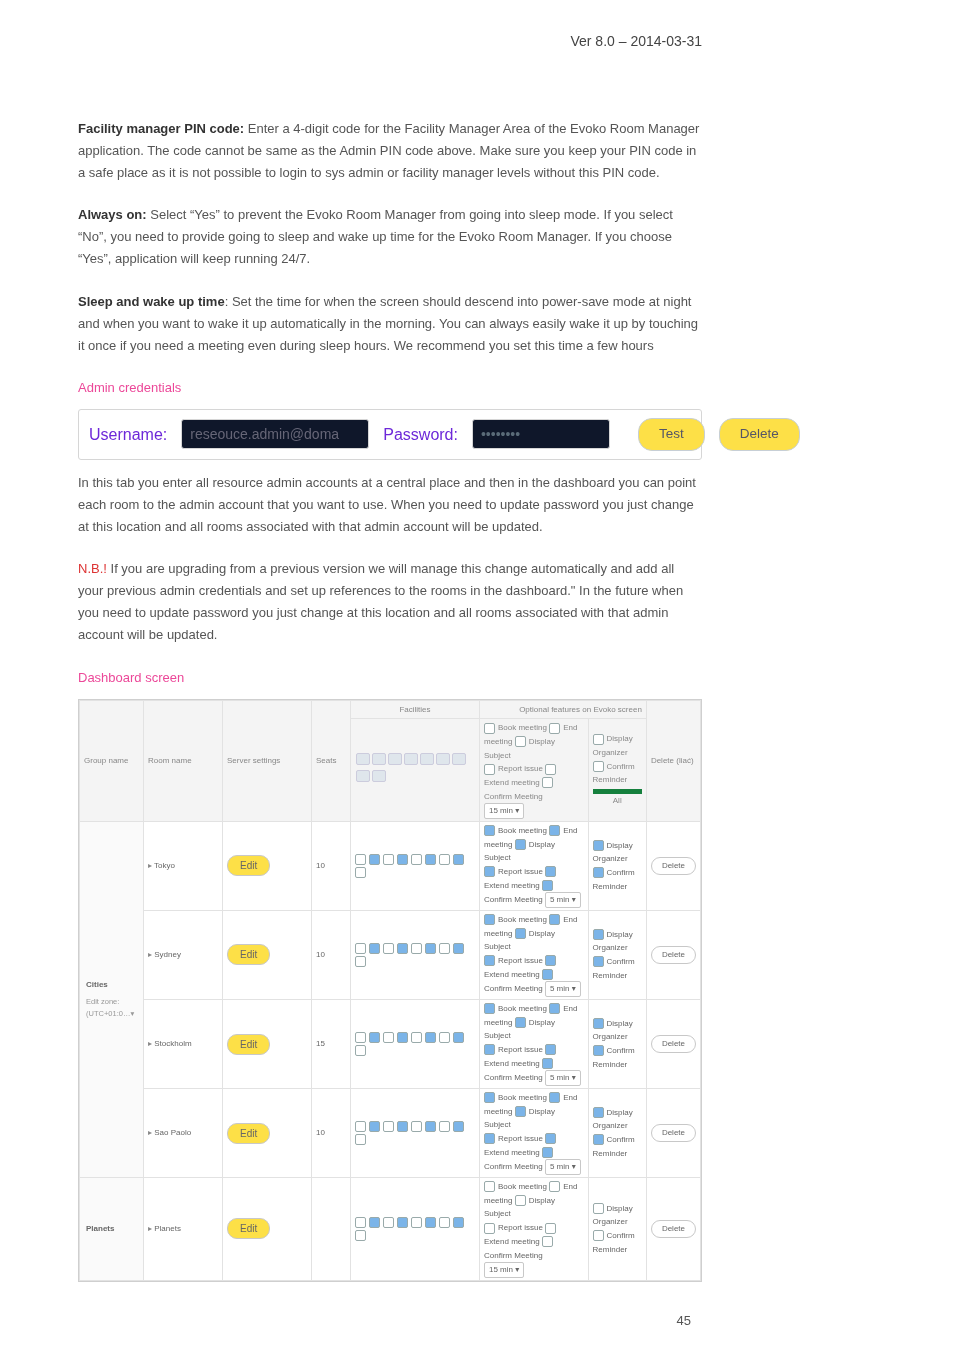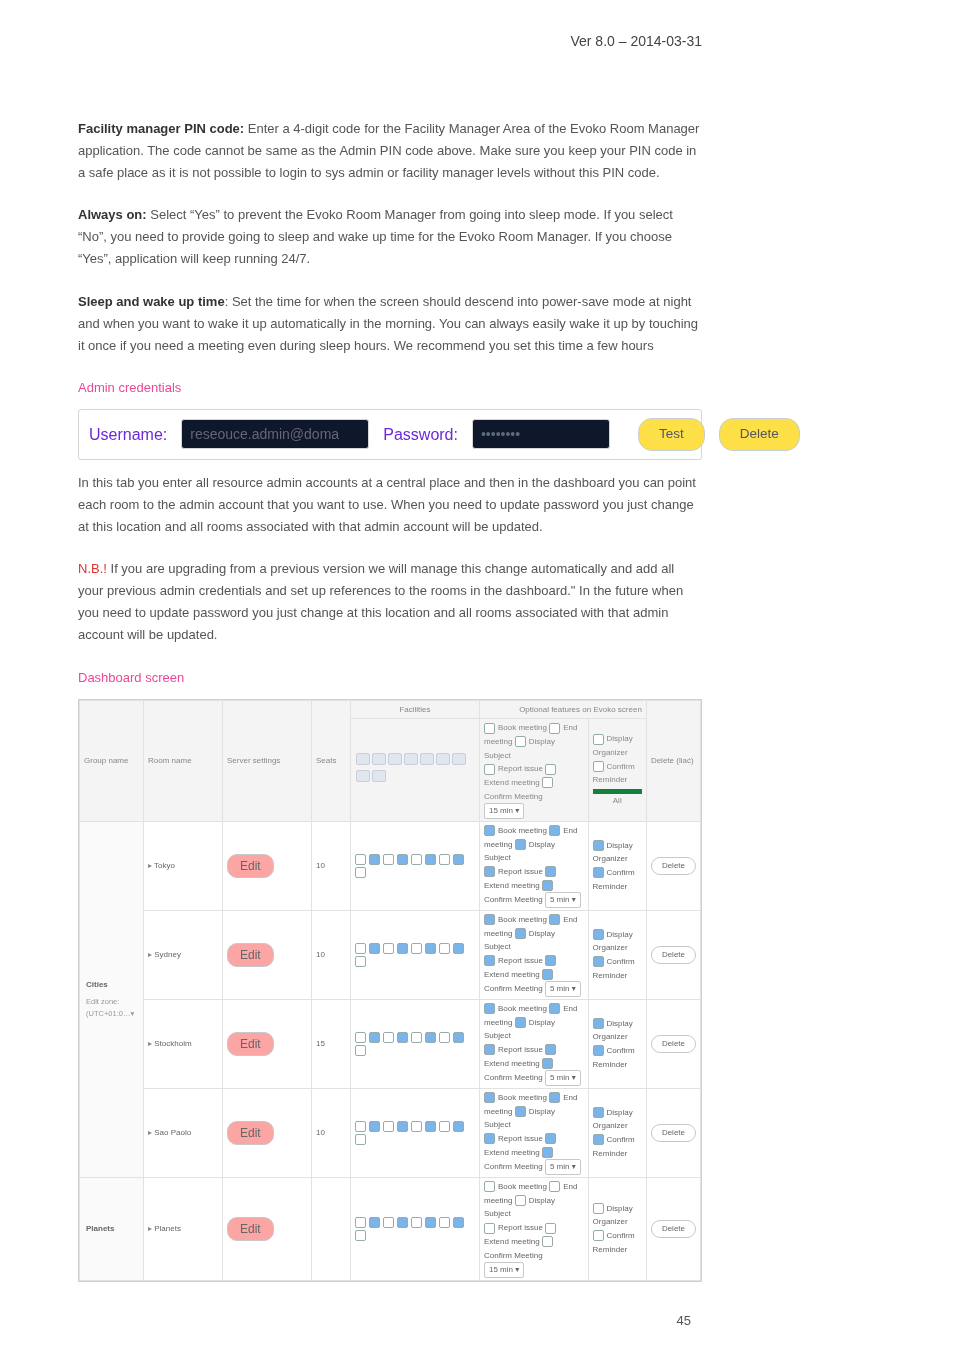--- a/index.html
+++ b/index.html
@@ -16,21 +16,21 @@
   .cred-bar input.un{color:#667;font-size:14px}
   .cred-bar .spacer{flex:1}
   .pill{display:inline-block;padding:4px 20px;border:1px solid #c7cfd6;border-radius:14px;color:#556;font-size:13.5px;background:#fde047;cursor:pointer}
 
   
   .dash{border:1px solid #cfcfcf;font-size:8px;color:#666;background:#fff;margin-top:6px}
   .dash table{border-collapse:collapse;width:100%}
   .dash td,.dash th{border:1px solid #e2e2e2;padding:2px 4px;vertical-align:middle}
   .dash .hdr td{background:#f4f4f4;color:#888}
   .dash .grp{background:#fafafa;color:#666;writing-mode:horizontal-tb;padding:4px 6px}
-  .dash .edit{display:inline-block;border:1px solid #c8c8c8;border-radius:10px;padding:1px 12px;font-size:12px;color:#666;background:#fca5a5}
+  .dash .edit{display:inline-block;border:1px solid #c8c8c8;border-radius:10px;padding:1px 12px;font-size:10px;color:#666;background:#fde047}
   .dash .del{display:inline-block;border:1px solid #c8c8c8;border-radius:10px;padding:1px 10px;font-size:8px;color:#666;background:#fff}
   .ck{display:inline-block;width:9px;height:9px;border:1px solid #9aa;background:#fff;border-radius:2px;margin-right:3px;vertical-align:middle}
   .ck.on{background:#7bb4e8}
   .ck+.cktxt{vertical-align:middle}
   .sel{display:inline-block;border:1px solid #c8c8c8;background:#fff;border-radius:2px;padding:0 4px;font-size:8px;color:#666}
   .icon-strip span{display:inline-block;width:12px;height:10px;margin:0 1px;background:#dfe6ec;border:1px solid #ccd;border-radius:2px}
   .pgnum{position:absolute;right:89px;bottom:18px;color:#555;font-size:13px}
 </style>
 </head>
 <body>

